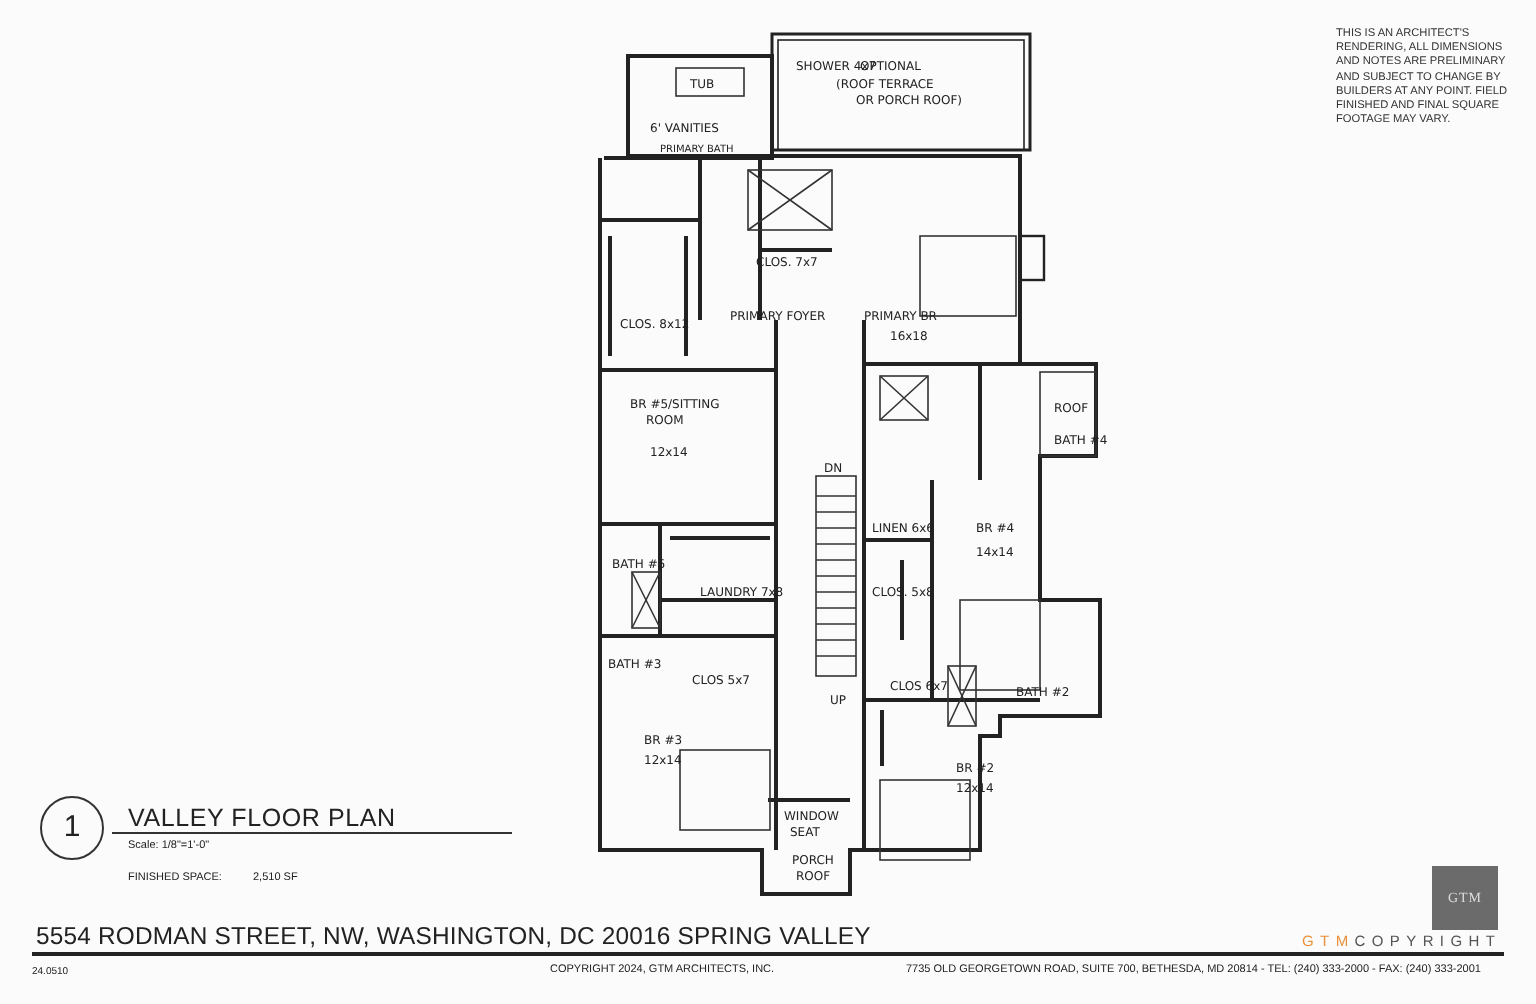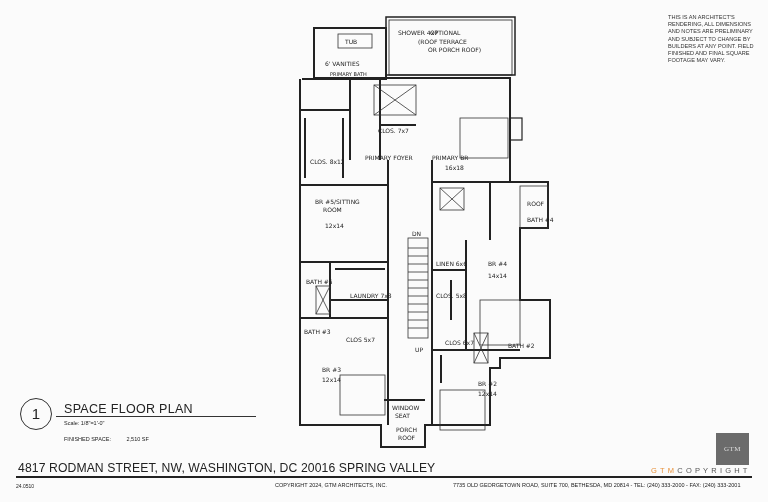--- a/index.html
+++ b/index.html
@@ -144,30 +144,30 @@
       <text x="395" y="418">SEAT</text>
       <text x="396" y="432">PORCH</text>
       <text x="398" y="440">ROOF</text>
       <text x="412" y="236">DN</text>
       <text x="415" y="352">UP</text>
     </g>
   </svg>
 
   <div class="title-block">
     <div class="num-circle">1</div>
-    <div class="title">SPACE FLOOR PLAN</div>
+    <div class="title">VALLEY FLOOR PLAN</div>
     <div class="title-rule"></div>
     <div class="scale">Scale: 1/8"=1'-0"</div>
     <div class="finished">
       <span>FINISHED SPACE:</span>
       <span>2,510 SF</span>
     </div>
   </div>
 
   <div class="logo-box">GTM</div>
   <div class="logo-text"><span class="acc">GTM</span><span>COPYRIGHT</span></div>
 
-  <div class="address">4817 RODMAN STREET, NW, WASHINGTON, DC 20016   SPRING VALLEY</div>
+  <div class="address">5554 RODMAN STREET, NW, WASHINGTON, DC 20016   SPRING VALLEY</div>
   <div class="main-rule"></div>
   <div class="job">24.0510</div>
   <div class="copyright">COPYRIGHT 2024, GTM ARCHITECTS, INC.</div>
   <div class="contact">7735 OLD GEORGETOWN ROAD, SUITE 700, BETHESDA, MD 20814 - TEL: (240) 333-2000 - FAX: (240) 333-2001</div>
 </div>
 
 </body></html>

